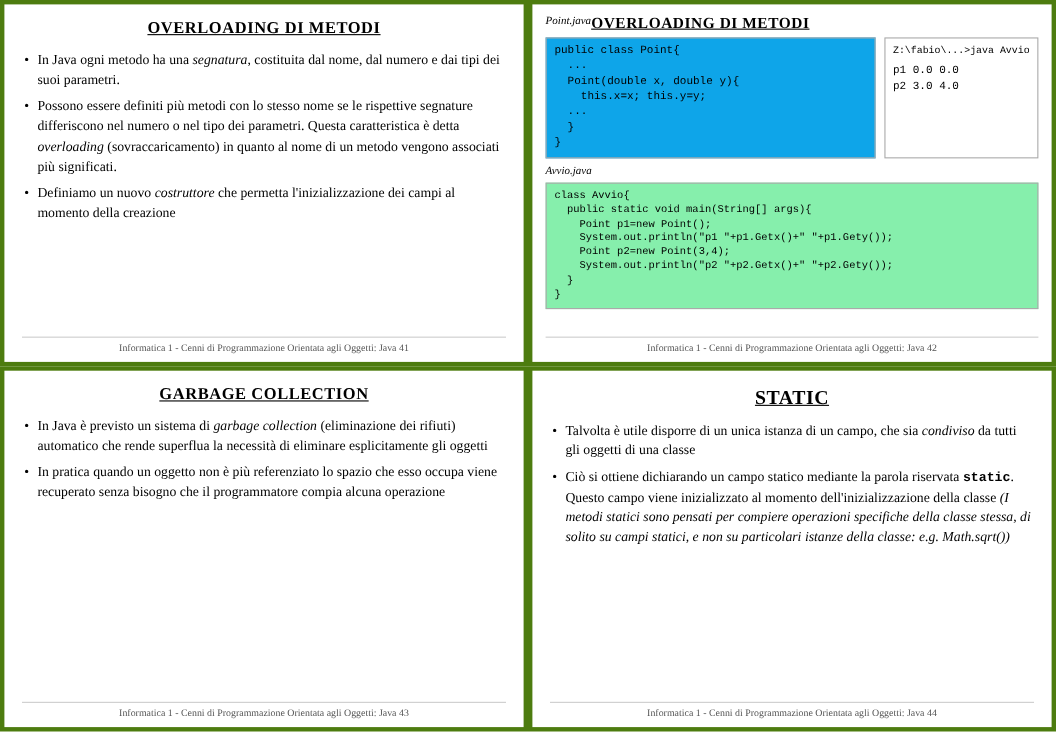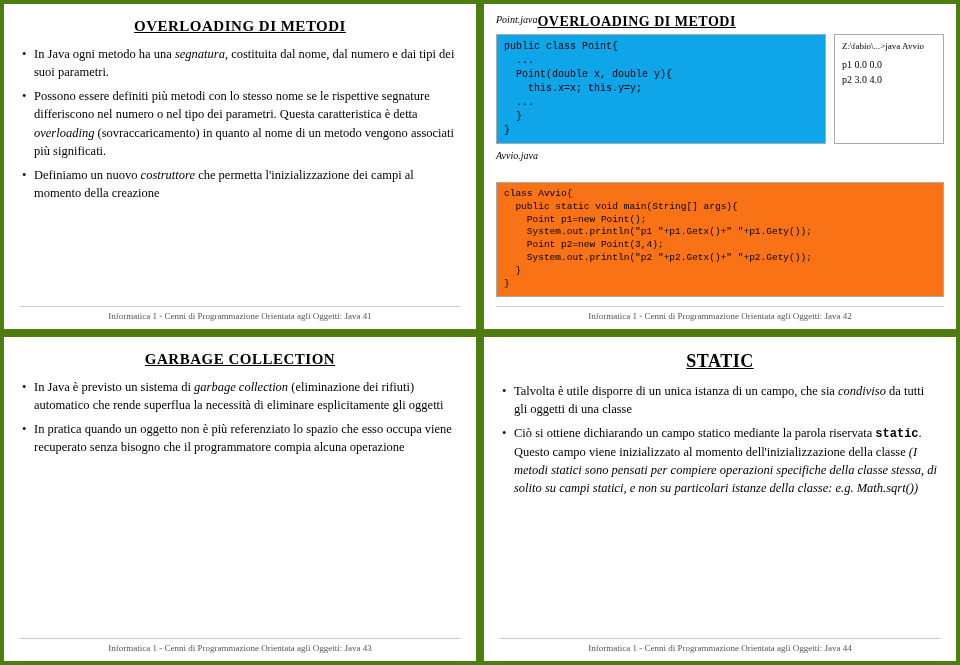--- a/index.html
+++ b/index.html
@@ -82,34 +82,34 @@
       font-family: 'Courier New', Courier, monospace;
       font-size: 10px;
       line-height: 1.4;
       flex: 1;
       white-space: pre;
     }
     .output-box {
       background: #fff;
       border: 1px solid #aaa;
       padding: 5px 7px;
-      font-family: Liberation Serif, serif;
+      font-family: Liberation Mono, monospace;
       font-size: 10px;
       line-height: 1.5;
       min-width: 110px;
     }
     .code-box2 {
-      background: #f97316;
+      background: #86efac;
       border: 1px solid #aaa;
       padding: 5px 7px;
       font-family: 'Courier New', Courier, monospace;
       font-size: 9.5px;
       line-height: 1.35;
       white-space: pre;
-      margin-top: 20px;
+      margin-top: 4px;
     }
     .file-label {
       font-size: 10px;
       font-style: italic;
       margin-bottom: 1px;
     }
     
     .slide-43 .slide-title {
       font-size: 15px;
     }

